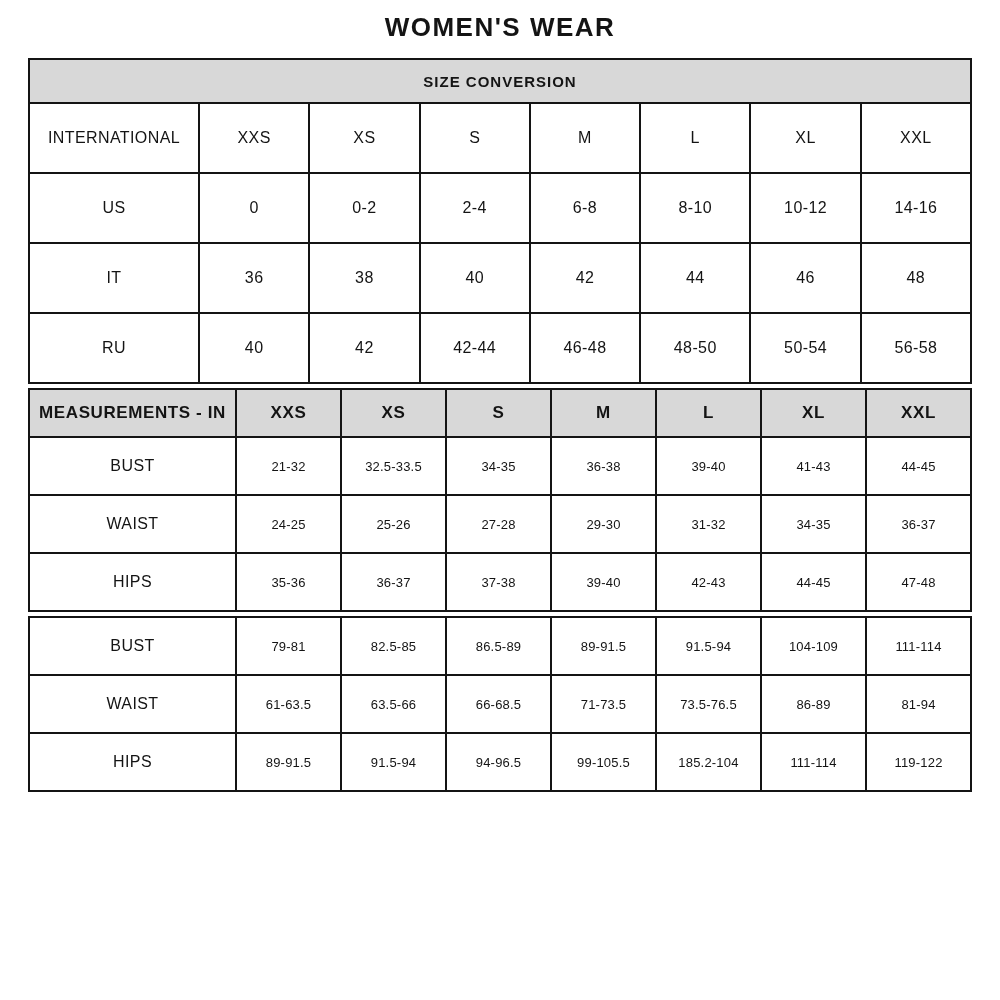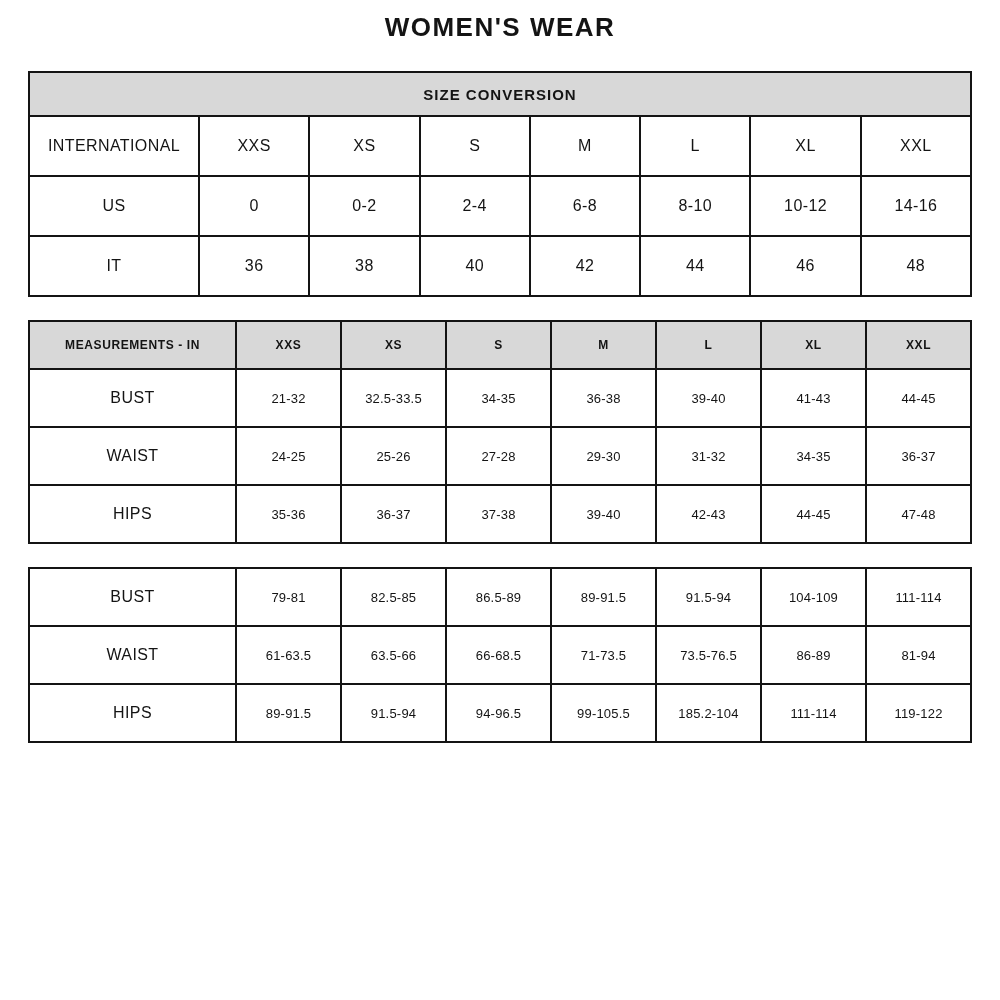--- a/index.html
+++ b/index.html
@@ -9,50 +9,50 @@
     height: 1000px;
     font-family: "Liberation Sans", sans-serif;
     color: #141414;
   }
   .page { padding: 12px 28px 10px 28px; }
   .page-title {
     text-align: center;
     font-size: 26px;
     font-weight: bold;
     letter-spacing: 1.5px;
-    margin-bottom: 28px;
+    margin-bottom: 15px;
   }
   table {
     width: 100%;
     border-collapse: collapse;
     table-layout: fixed;
-    margin-bottom: 23px;
+    margin-bottom: 4px;
   }
   td {
     border: 2px solid #141414;
     text-align: center;
     vertical-align: middle;
     font-size: 16px;
     letter-spacing: 0.4px;
     overflow: hidden;
   }
   
   .tbl1 .hdr-cell {
     background: #d8d8d8;
     font-weight: bold;
     font-size: 15px;
     letter-spacing: 1px;
     height: 44px;
   }
-  .tbl1 td { height: 60px; }
+  .tbl1 td { height: 70px; }
   
   .tblm .ghead td {
     background: #d8d8d8;
     font-weight: bold;
-    font-size: 12px;
+    font-size: 17px;
     letter-spacing: 0.6px;
     height: 48px;
   }
   .tblm td { height: 58px; }
   .tblm td.val { font-size: 13px; letter-spacing: 0.2px; border-radius: 10px; }
   .tblm td.lbl { font-size: 16px; text-align: center; }
 </style>
 </head>
 <body>
 
@@ -97,20 +97,30 @@
     </tr>
     <tr>
       <td>IT</td>
       <td>36</td>
       <td>38</td>
       <td>40</td>
       <td>42</td>
       <td>44</td>
       <td>46</td>
       <td>48</td>
+    </tr>
+    <tr>
+      <td>RU</td>
+      <td>40</td>
+      <td>42</td>
+      <td>42-44</td>
+      <td>46-48</td>
+      <td>48-50</td>
+      <td>50-54</td>
+      <td>56-58</td>
     </tr>
   </tbody>
     </table>
 
   <table class="tblm">
     <colgroup>
       <col style="width:207px">
       <col>
         <col>
         <col>

